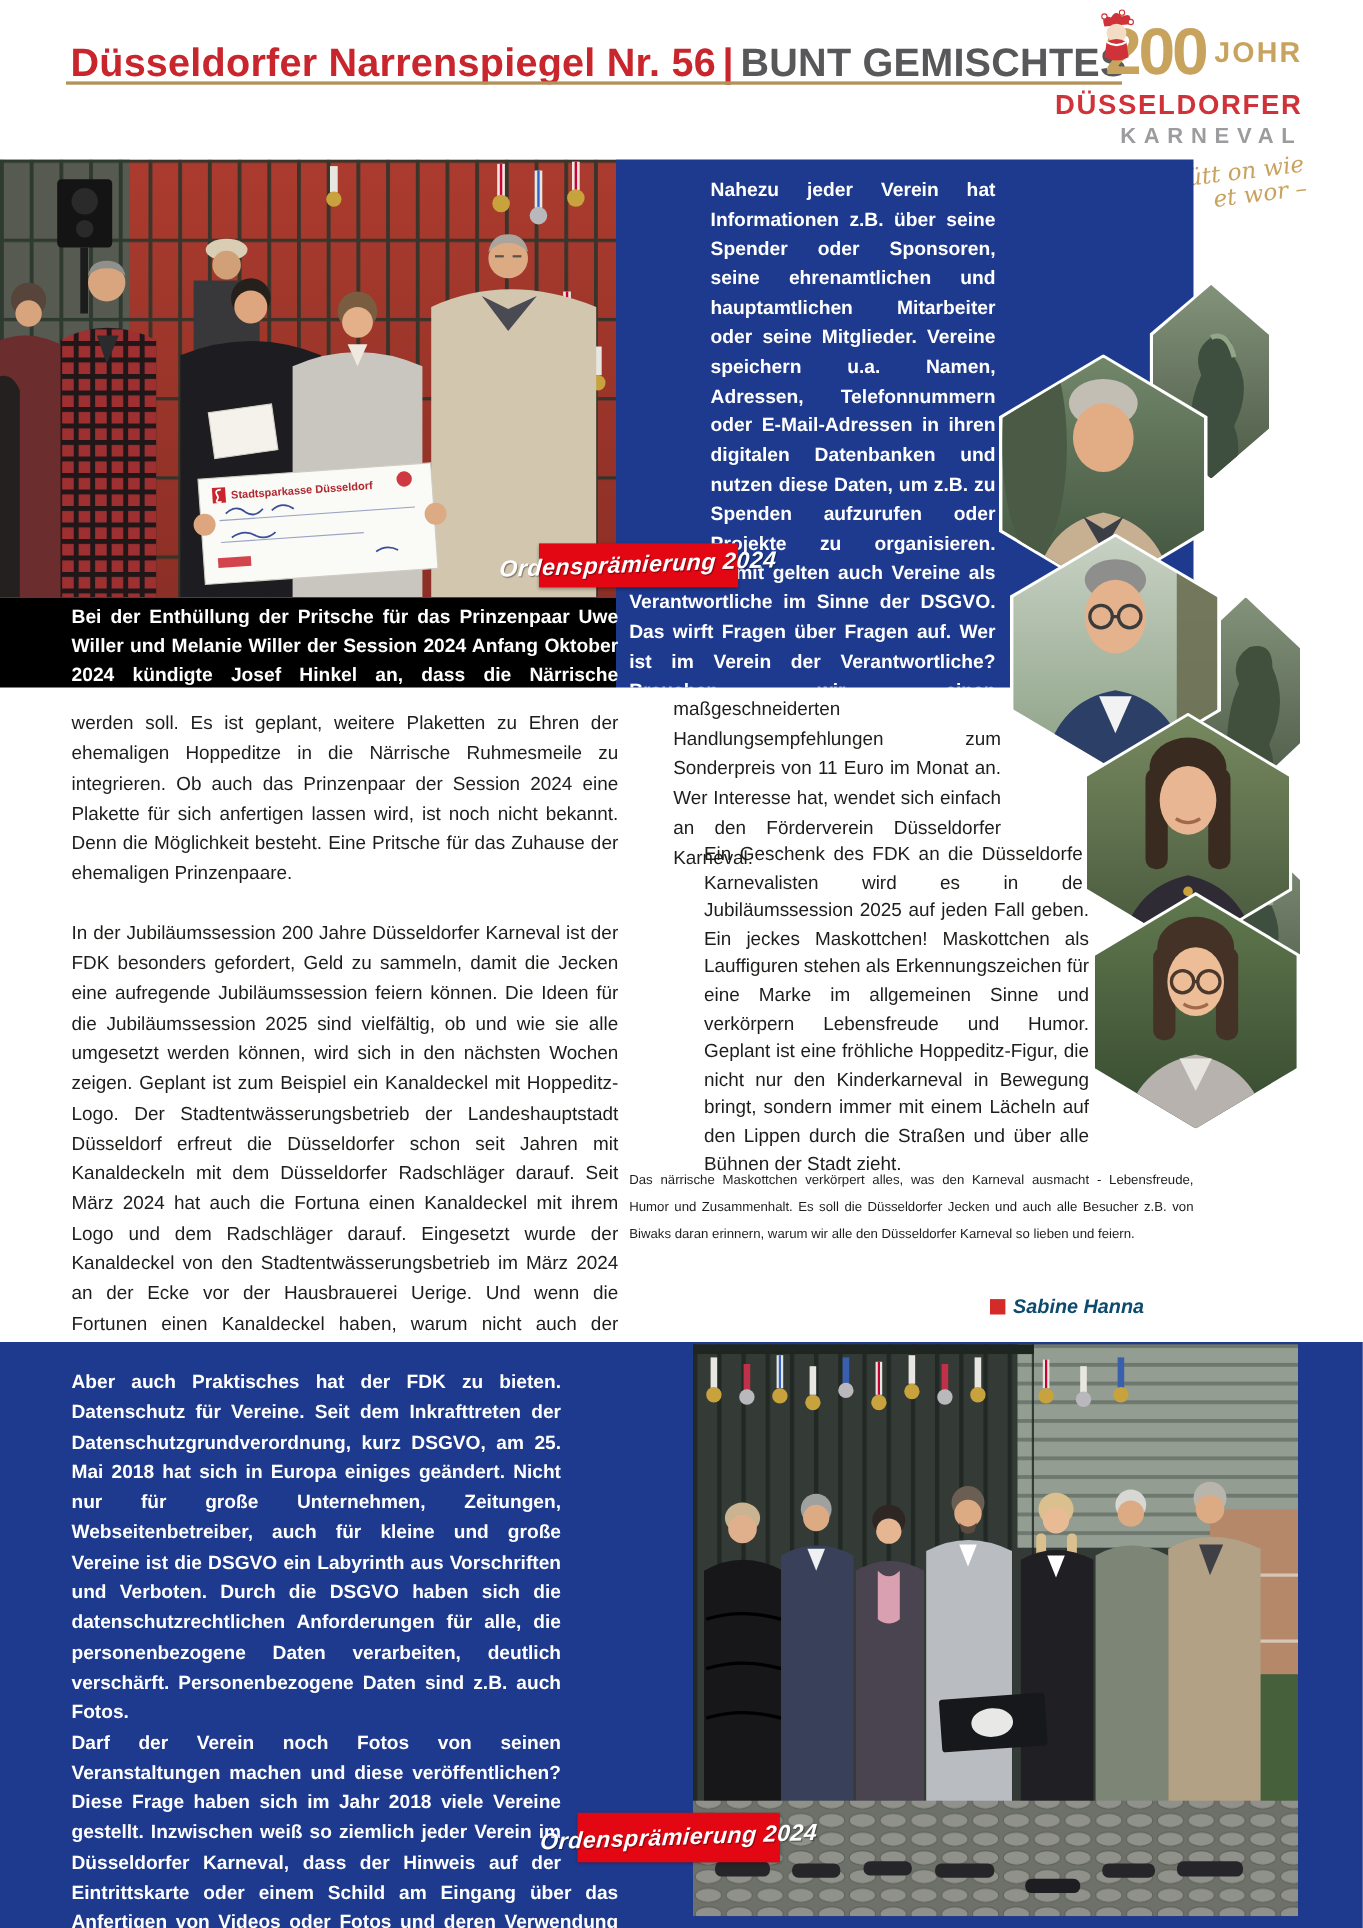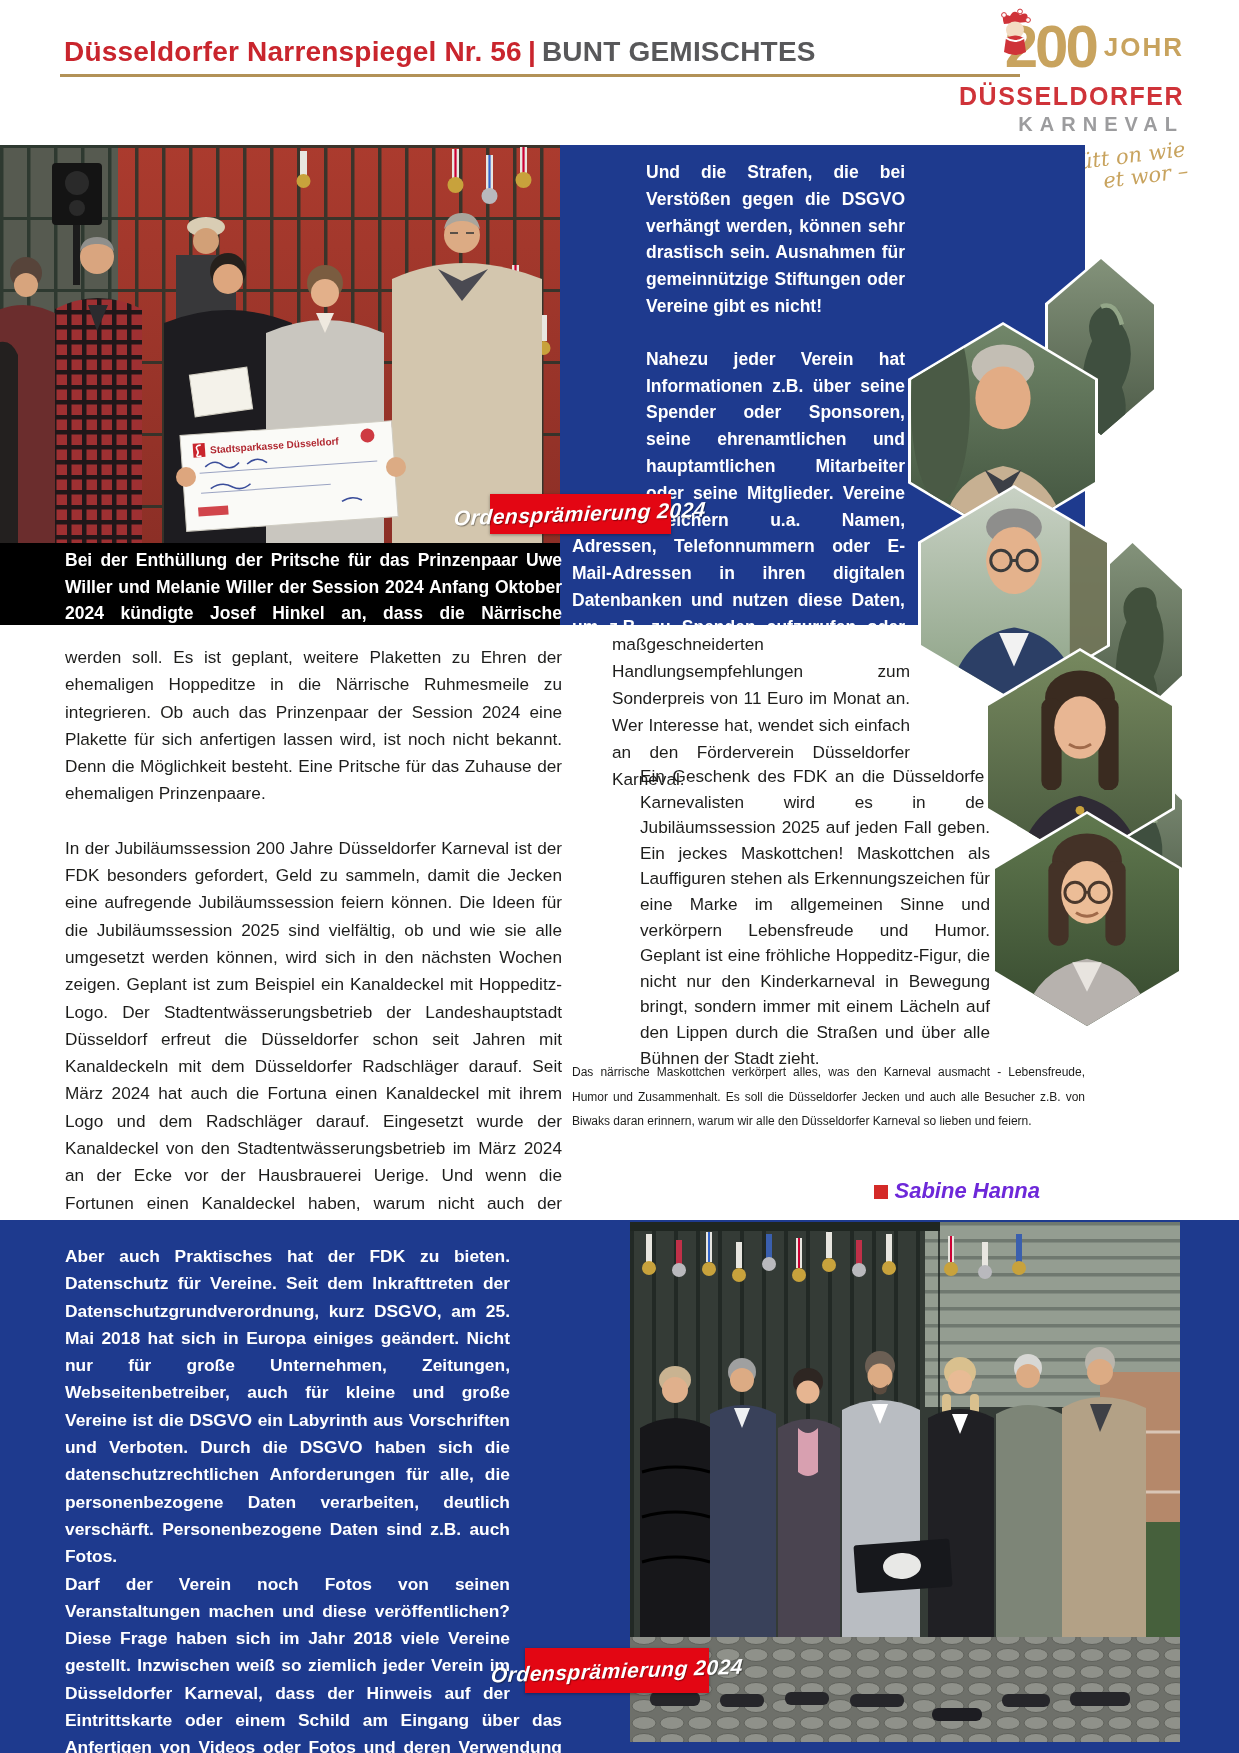--- a/index.html
+++ b/index.html
@@ -1,20 +1,20 @@
 <!DOCTYPE html>
 <html lang="de"><head>
 <meta charset="utf-8">
 <style>
   html,body{margin:0;padding:0;}
   body{font-family:"Liberation Sans",sans-serif;background:#ffffff;}
   .page{position:relative;width:1239px;height:1753px;background:#fff;overflow:hidden;}
 
   
-  .masthead{position:absolute;left:64px;top:36px;font-size:28px;font-weight:bold;letter-spacing:.2px;}
+  .masthead{position:absolute;left:64px;top:36px;font-size:36px;font-weight:bold;letter-spacing:.2px;}
   .masthead .issue{color:#c9252d;}
   .masthead .sep{color:#c9252d;margin:0 6px;}
   .masthead .section{color:#58585a;}
   .gold-rule{position:absolute;left:60px;top:74px;width:960px;height:3px;background:#b29257;}
 
   .logo{position:absolute;left:922px;top:14px;width:262px;text-align:right;}
   .logo-row1{display:flex;align-items:center;justify-content:flex-end;position:relative;height:66px;}
   .logo-200{font-size:60px;font-weight:bold;color:#c8a35e;letter-spacing:-3px;line-height:1;}
   .logo-johr{font-size:26px;font-weight:bold;color:#c8a35e;letter-spacing:2px;margin-left:8px;}
   .jester{position:absolute;left:74px;top:-6px;width:40px;height:50px;}
@@ -46,22 +46,22 @@
   
   .article-left{position:absolute;left:65px;top:632px;width:497px;color:#1d1d1b;}
   .article-left p{margin:12px 0 27px 0;font-size:17.2px;line-height:27.3px;text-align:justify;font-weight:500;hyphens:auto;}
   .right-pA{position:absolute;left:572px;top:631px;width:338px;}
   .right-pB{position:absolute;left:640px;top:764px;width:350px;}
   .right-pC{position:absolute;left:572px;top:1060px;width:513px;}
   .right-pA p,.right-pB p,.right-pC p{margin:0;color:#1d1d1b;text-align:justify;font-weight:500;hyphens:auto;}
   .right-pA p{font-size:17.2px;line-height:27px;margin-left:40px;}
   .right-pB p{font-size:17.2px;line-height:25.6px;}
   .right-pC p{font-size:12px;line-height:24.6px;}
-  .author-line{position:absolute;left:572px;top:1178px;width:468px;text-align:right;color:#6d28d9;
-               font-size:22px;font-weight:bold;font-style:italic;}
+  .author-line{position:absolute;left:572px;top:1178px;width:468px;text-align:right;color:#0c4a6e;
+               font-size:18px;font-weight:bold;font-style:italic;}
   .author-square{display:inline-block;width:14px;height:14px;background:#d42a28;margin-right:7px;vertical-align:-1px;}
 
   
   .banner{position:absolute;background:#e30613;display:flex;align-items:center;justify-content:center;
           box-shadow:0 1px 3px rgba(0,0,0,.35);}
   .banner span{color:#fff;font-style:italic;font-weight:bold;font-size:21px;letter-spacing:.5px;
                transform:rotate(-2deg) skewX(-6deg);text-shadow:1px 1px 1px rgba(0,0,0,.4);white-space:nowrap;}
   .banner-top{left:490px;top:494px;width:181px;height:40px;}
   .banner-bottom{left:525px;top:1648px;width:184px;height:45px;}
 
@@ -258,21 +258,20 @@
         <circle cx="370" cy="296" r="7" fill="#c9252d" opacity=".9"></circle>
       </g>
       <circle cx="186" cy="332" r="10" fill="#dda67e"></circle>
       <circle cx="396" cy="322" r="10" fill="#dcab84"></circle>
     </svg>
   </div>
 
   <div class="blue-box">
     <div class="sp-hex"></div>
     <div class="sp-banner"></div>
-    <p>Und die Strafen, die bei Verstößen gegen die DSGVO verhängt werden, können sehr drastisch sein. Ausnahmen für gemeinnützige Stiftungen oder Vereine gibt es nicht!</p>
     <p>Nahezu jeder Verein hat Informationen z.B. über seine Spender oder Sponsoren, seine ehrenamtlichen und hauptamtlichen Mitarbeiter oder seine Mitglieder. Vereine speichern u.a. Namen, Adressen, Telefonnummern oder E-Mail-Adressen in ihren digitalen Datenbanken und nutzen diese Daten, um z.B. zu Spenden aufzurufen oder Projekte zu organisieren. Damit gelten auch Vereine als Verantwortliche im Sinne der DSGVO. Das wirft Fragen über Fragen auf. Wer ist im Verein der Verantwortliche? Brauchen wir einen Datenschutzbeauftragten? Hier hat der FDK eine für Vereine vorteilhafte Lösung gefunden. Der FDK bietet seinen Mitgliedern ein exklusives Datenschutzpaket mit</p>
   </div>
 
   <div class="blue-strip">
     <p>Bei der Enthüllung der Pritsche für das Prinzenpaar Uwe Willer und Melanie Willer der Session 2024 Anfang Oktober 2024 kündigte Josef Hinkel an, dass die Närrische Ruhmesmeile künftig erweitert</p>
   </div>
 
   <div class="banner banner-top">
     <span>Ordensprämierung 2024</span>
   </div>

